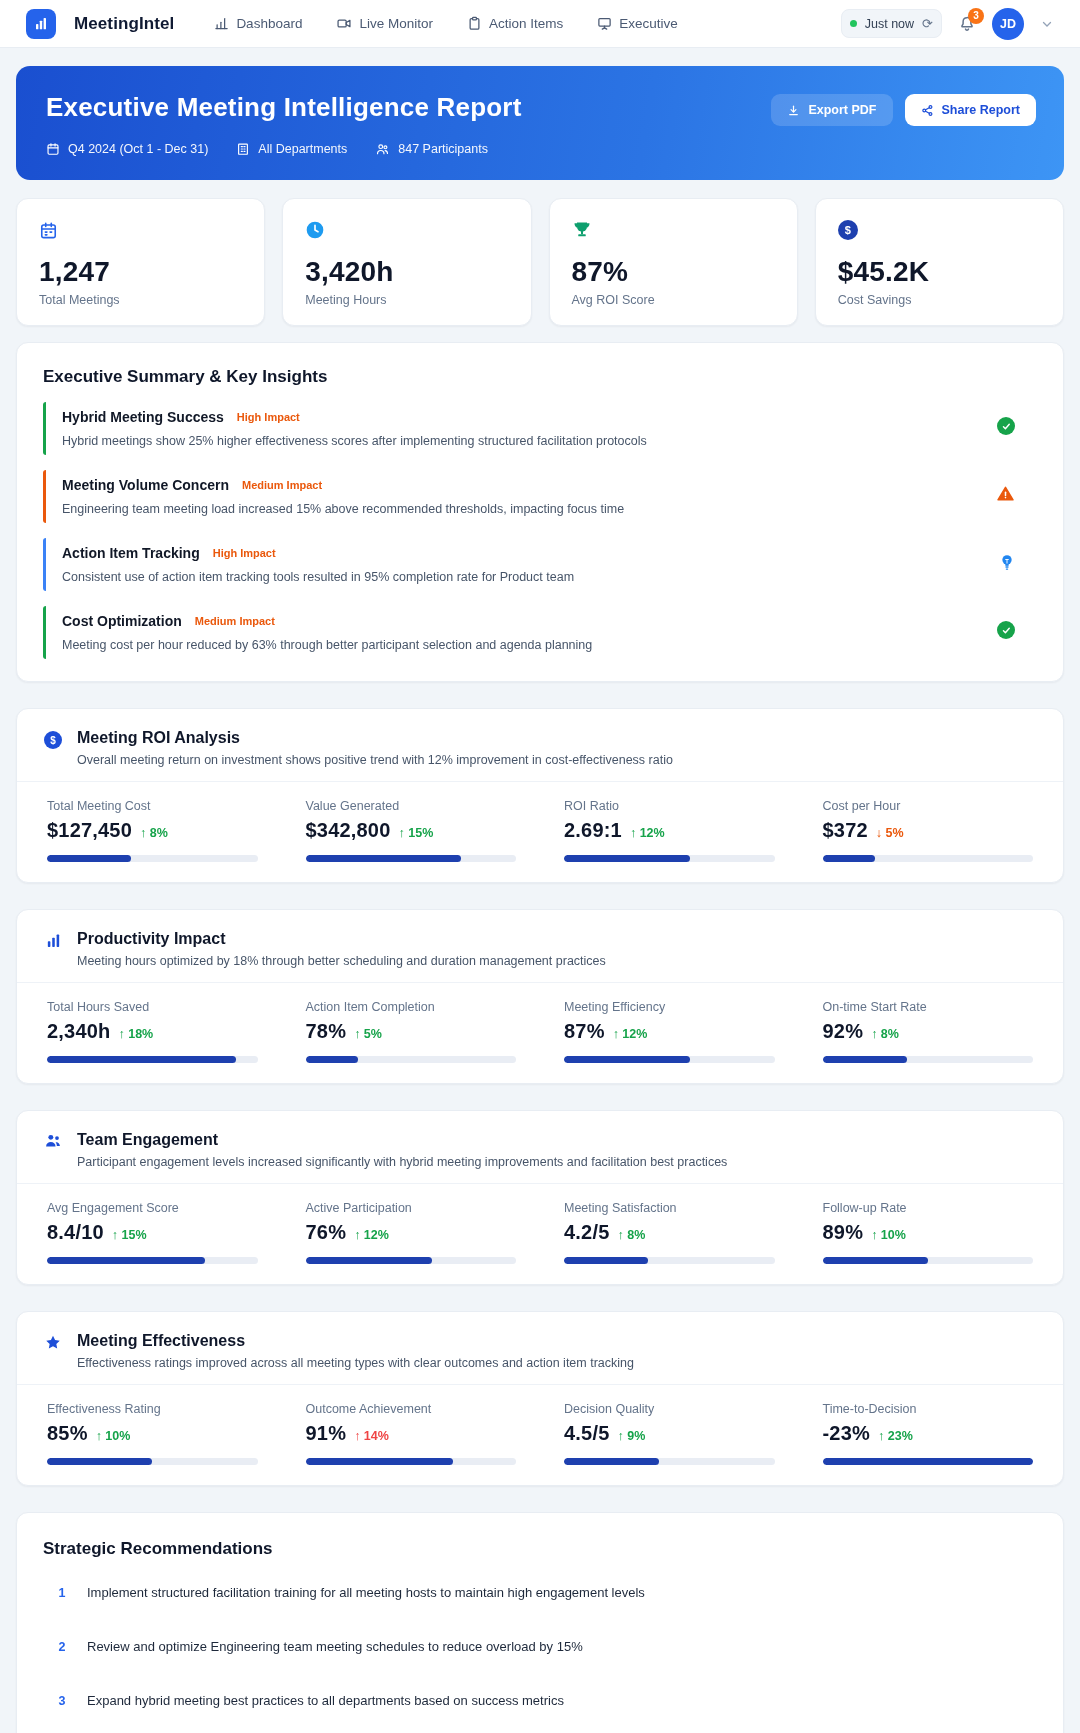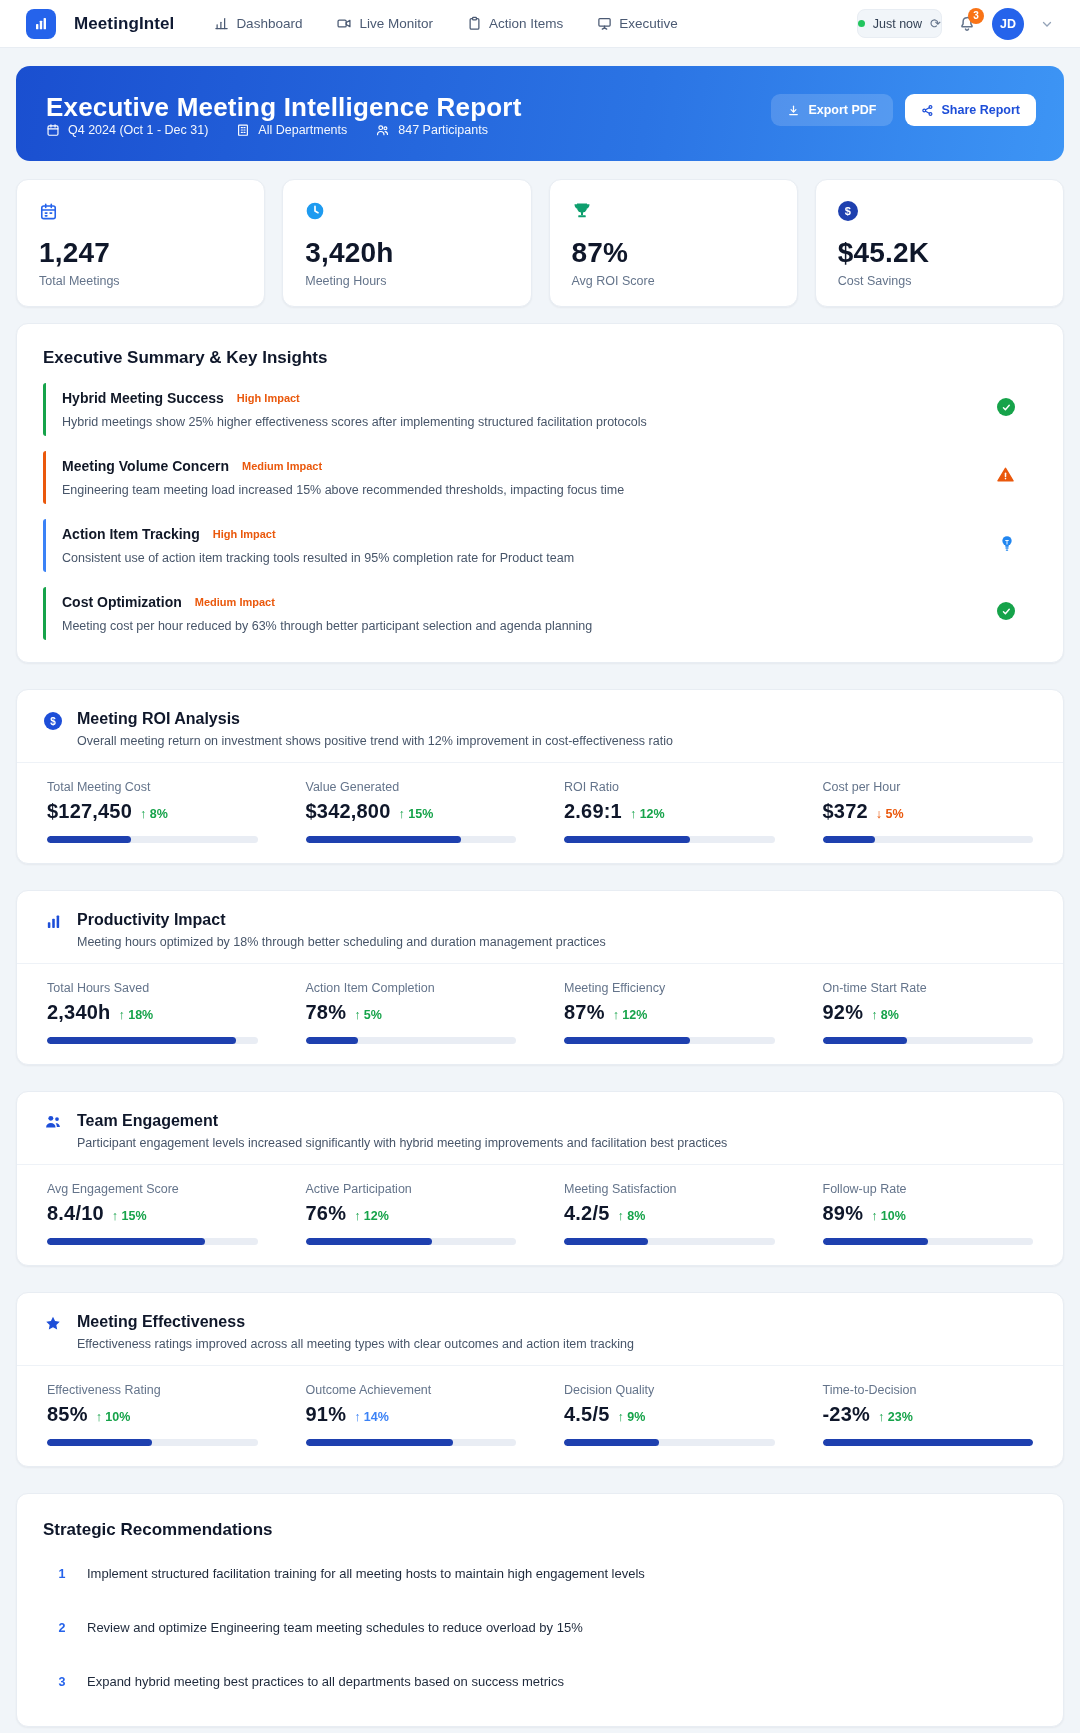--- a/index.html
+++ b/index.html
@@ -9,35 +9,35 @@
   
   .topbar { height:48px; background:#ffffff; border-bottom:1px solid #e8edf3; display:flex; align-items:center; padding:0 26px; justify-content:space-between; }
   .topbar-left { display:flex; align-items:center; gap:40px; }
   .brand { display:flex; align-items:center; gap:10px; cursor:pointer; }
   .logo { width:30px; height:30px; border-radius:8px; background:#2563eb; display:flex; align-items:center; justify-content:center; }
   .brand-name { font-size:17px; font-weight:700; color:#101a33; letter-spacing:.1px;margin-left:8px; }
   .nav { display:flex; align-items:center; gap:34px; }
   .nav-item { display:flex; align-items:center; gap:7px; font-size:13.5px; color:#4b5a73; cursor:pointer; }
   .nav-item svg { flex:0 0 auto; }
   .topbar-right { display:flex; align-items:center; gap:16px; }
-  .sync-pill { display:flex; align-items:center; gap:8px; background:#f1f5f9; border:1px solid #e8edf3; border-radius:8px; padding:6px 0; font-size:12.5px; color:#334155; cursor:pointer; }
+  .sync-pill { display:flex; align-items:center; gap:8px; background:#f1f5f9; border:1px solid #e8edf3; border-radius:8px; padding:6px 8px; font-size:12.5px; color:#334155; cursor:pointer; }
   .green-dot { width:7px; height:7px; border-radius:50%; background:#22c55e; }
   .refresh { color:#64748b; font-size:13px; }
   .bell-wrap { position:relative; cursor:pointer; display:flex; }
   .badge { position:absolute; top:-7px; right:-8px; min-width:16px; height:16px; border-radius:8px; background:#f97316; color:#fff; font-size:10px; font-weight:700; display:flex; align-items:center; justify-content:center; padding:0 4px; }
   .avatar { width:32px; height:32px; border-radius:50%; background:#2563eb; color:#fff; font-size:12.5px; font-weight:700; display:flex; align-items:center; justify-content:center; cursor:pointer; }
 
   
   .main { padding:18px 16px 24px; }
 
   
   .hero { position:relative; border-radius:14px; padding:26px 30px 24px; color:#fff; background:linear-gradient(100deg,#1a4fd0 0%, #2b74e4 60%, #3d95f5 100%); overflow:hidden; }
   .hero h1 { font-size:26px; font-weight:700; letter-spacing:.2px; }
   .hero-sub { margin-top:9px; font-size:13.5px; color:rgba(255,255,255,.92); }
-  .hero-meta { display:flex; align-items:center; gap:28px; }
+  .hero-meta { margin-top:19px; display:flex; align-items:center; gap:28px; }
   .meta-item { display:flex; align-items:center; gap:8px; font-size:12.5px; color:rgba(255,255,255,.95); }
   .hero-actions { position:absolute; top:28px; right:28px; display:flex; gap:12px; }
   .btn { display:flex; align-items:center; gap:8px; font-size:12.5px; font-weight:600; border-radius:9px; padding:9px 16px; cursor:pointer; border:none; font-family:"Liberation Sans", sans-serif; }
   .btn-ghost { background:rgba(255,255,255,.16); color:#fff; }
   .btn-white { background:#ffffff; color:#1d4ed8; }
 
   
   .stats { margin-top:18px; display:grid; grid-template-columns:repeat(4,1fr); gap:17px; }
   .stat-card { background:#fff; border:1px solid #e8edf3; border-radius:12px; padding:20px 22px 18px; box-shadow:0 1px 2px rgba(15,23,42,.05); }
   .stat-value { margin-top:15px; font-size:28px; font-weight:800; color:#0f172a; letter-spacing:.2px; }
@@ -519,21 +519,21 @@
             <span class="m-delta" style="color: rgb(22, 163, 74);">↑ 10%</span>
           </div>
         <div class="track">
             <div class="fill" style="width: 50%;"></div>
           </div>
       </div>
       <div>
         <div class="m-label">Outcome Achievement</div>
         <div class="m-value-row">
             <span class="m-value">91%</span>
-            <span class="m-delta" style="color: #3b82f6;">↑ 14%</span>
+            <span class="m-delta" style="color: #ef4444;">↑ 14%</span>
           </div>
         <div class="track">
             <div class="fill" style="width: 70%;"></div>
           </div>
       </div>
       <div>
         <div class="m-label">Decision Quality</div>
         <div class="m-value-row">
             <span class="m-value">4.5/5</span>
             <span class="m-delta" style="color: rgb(22, 163, 74);">↑ 9%</span>

